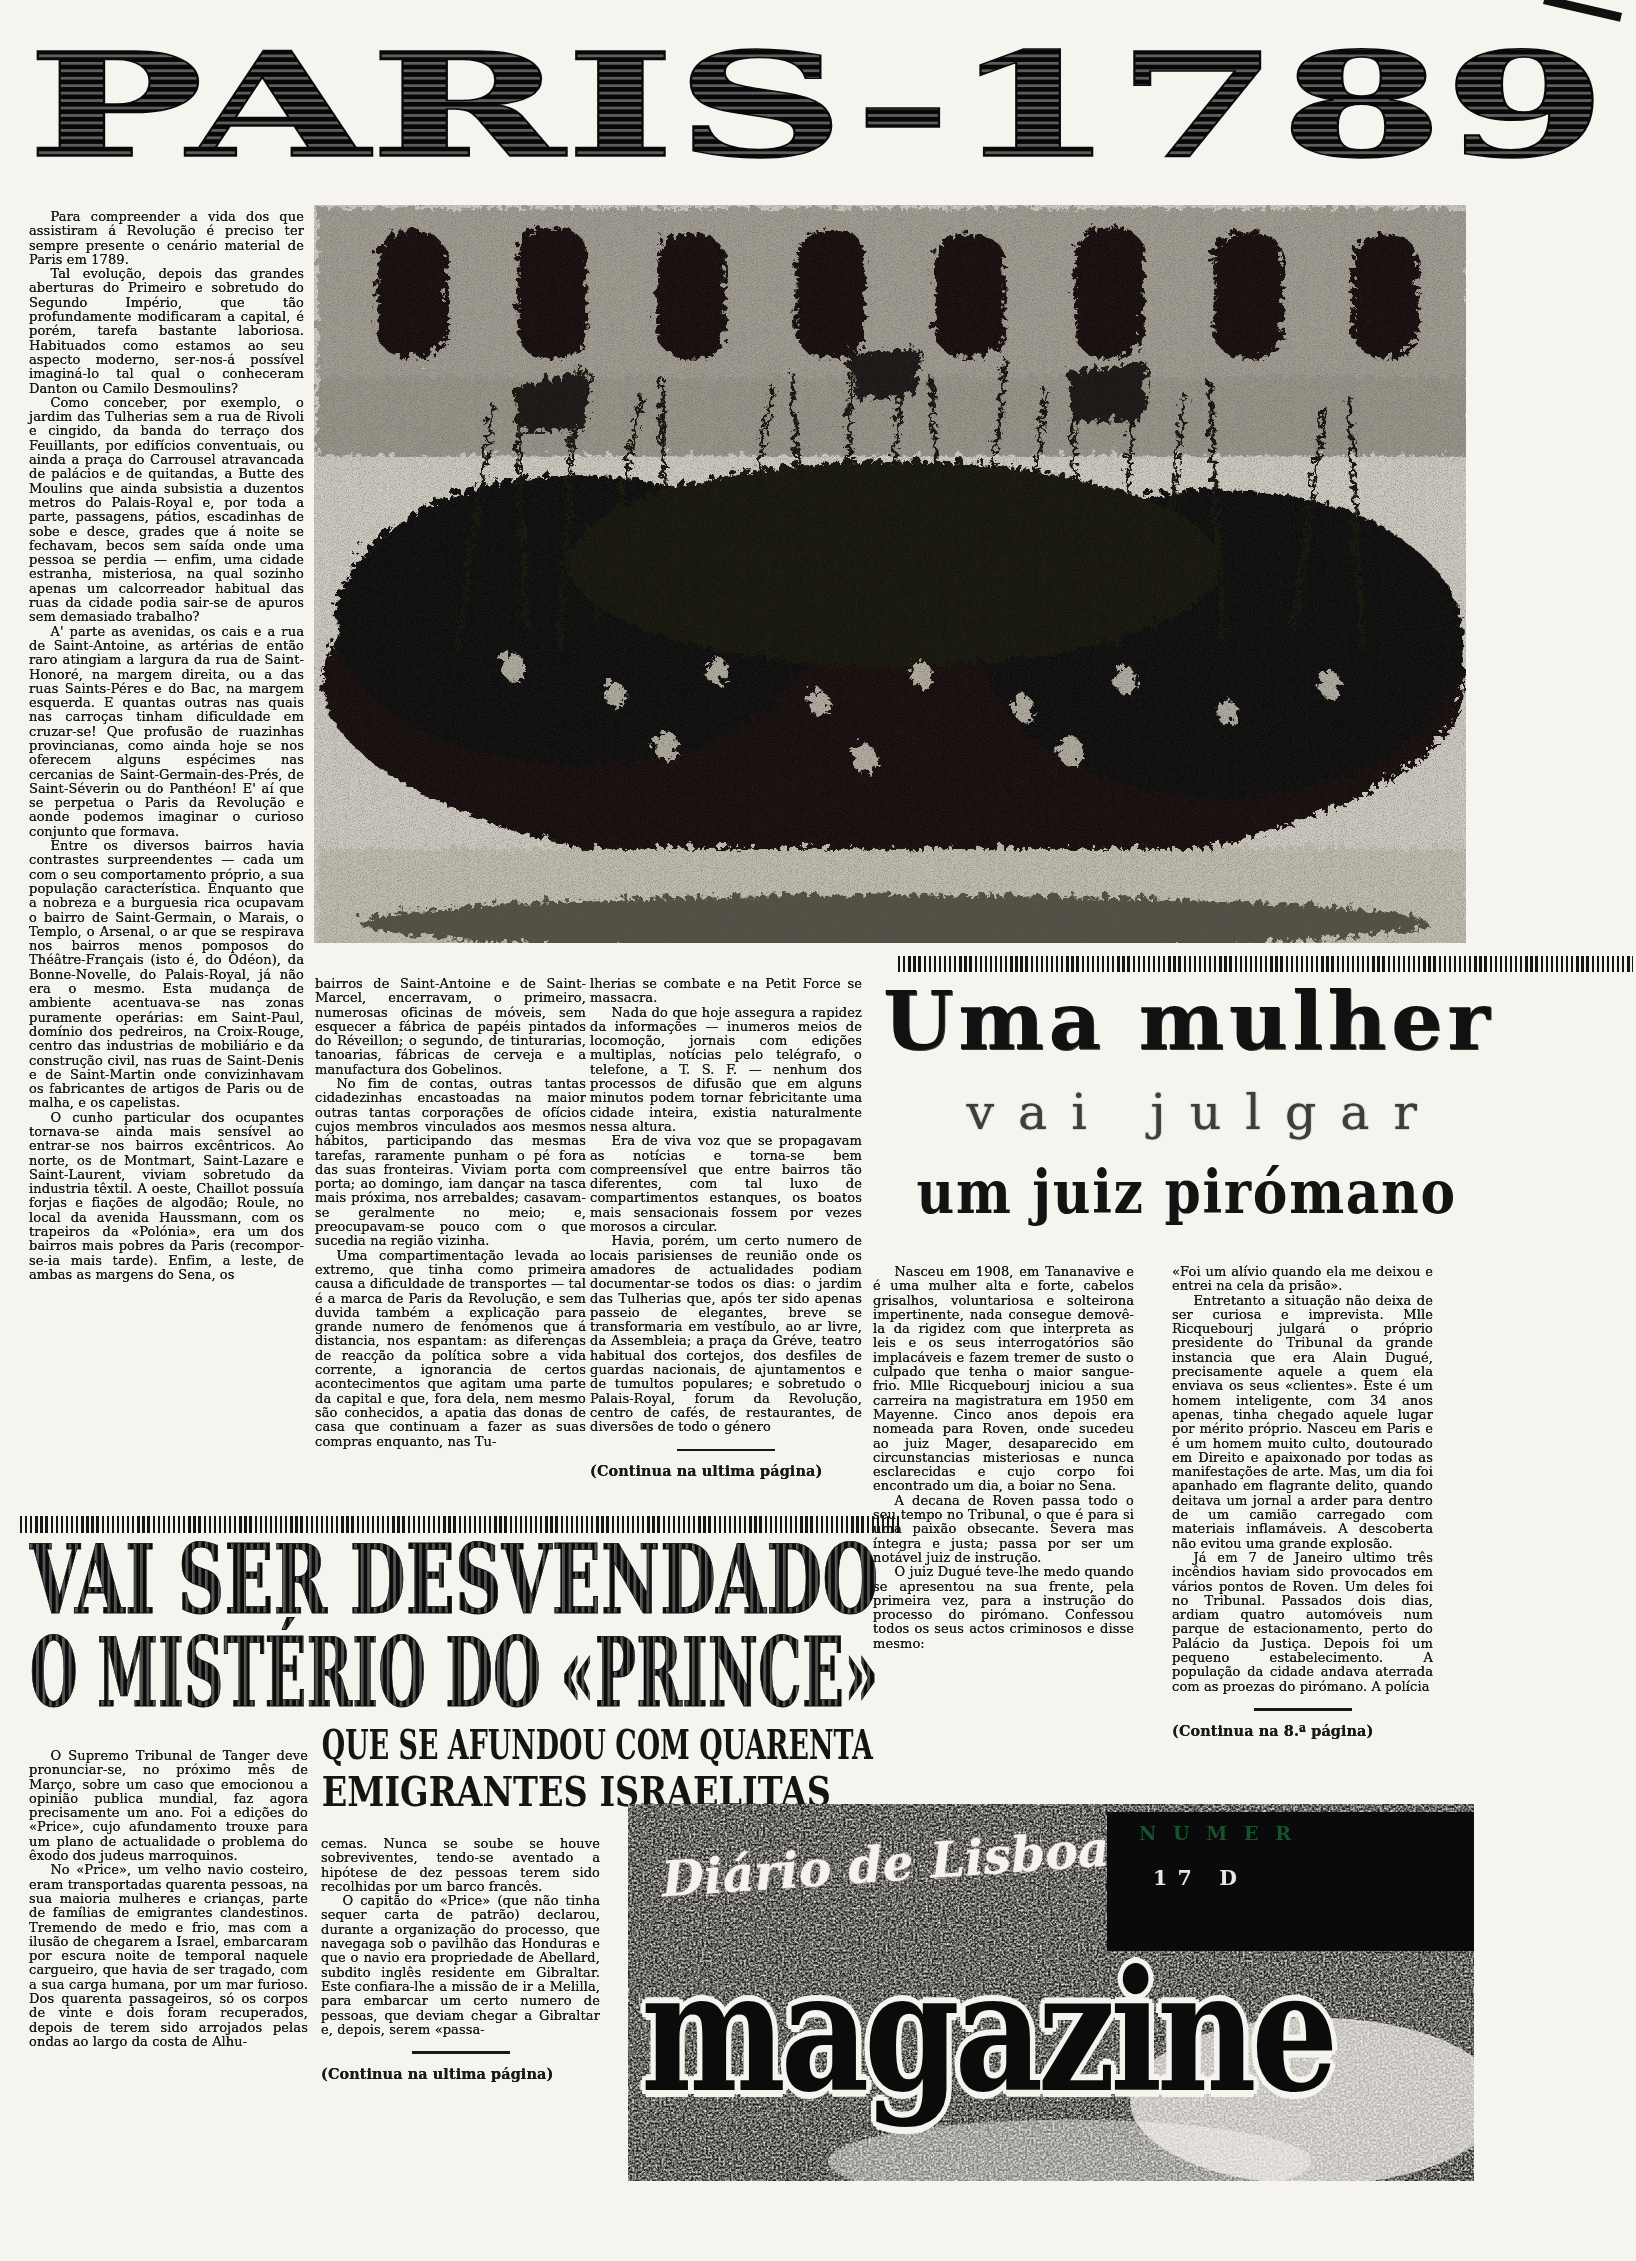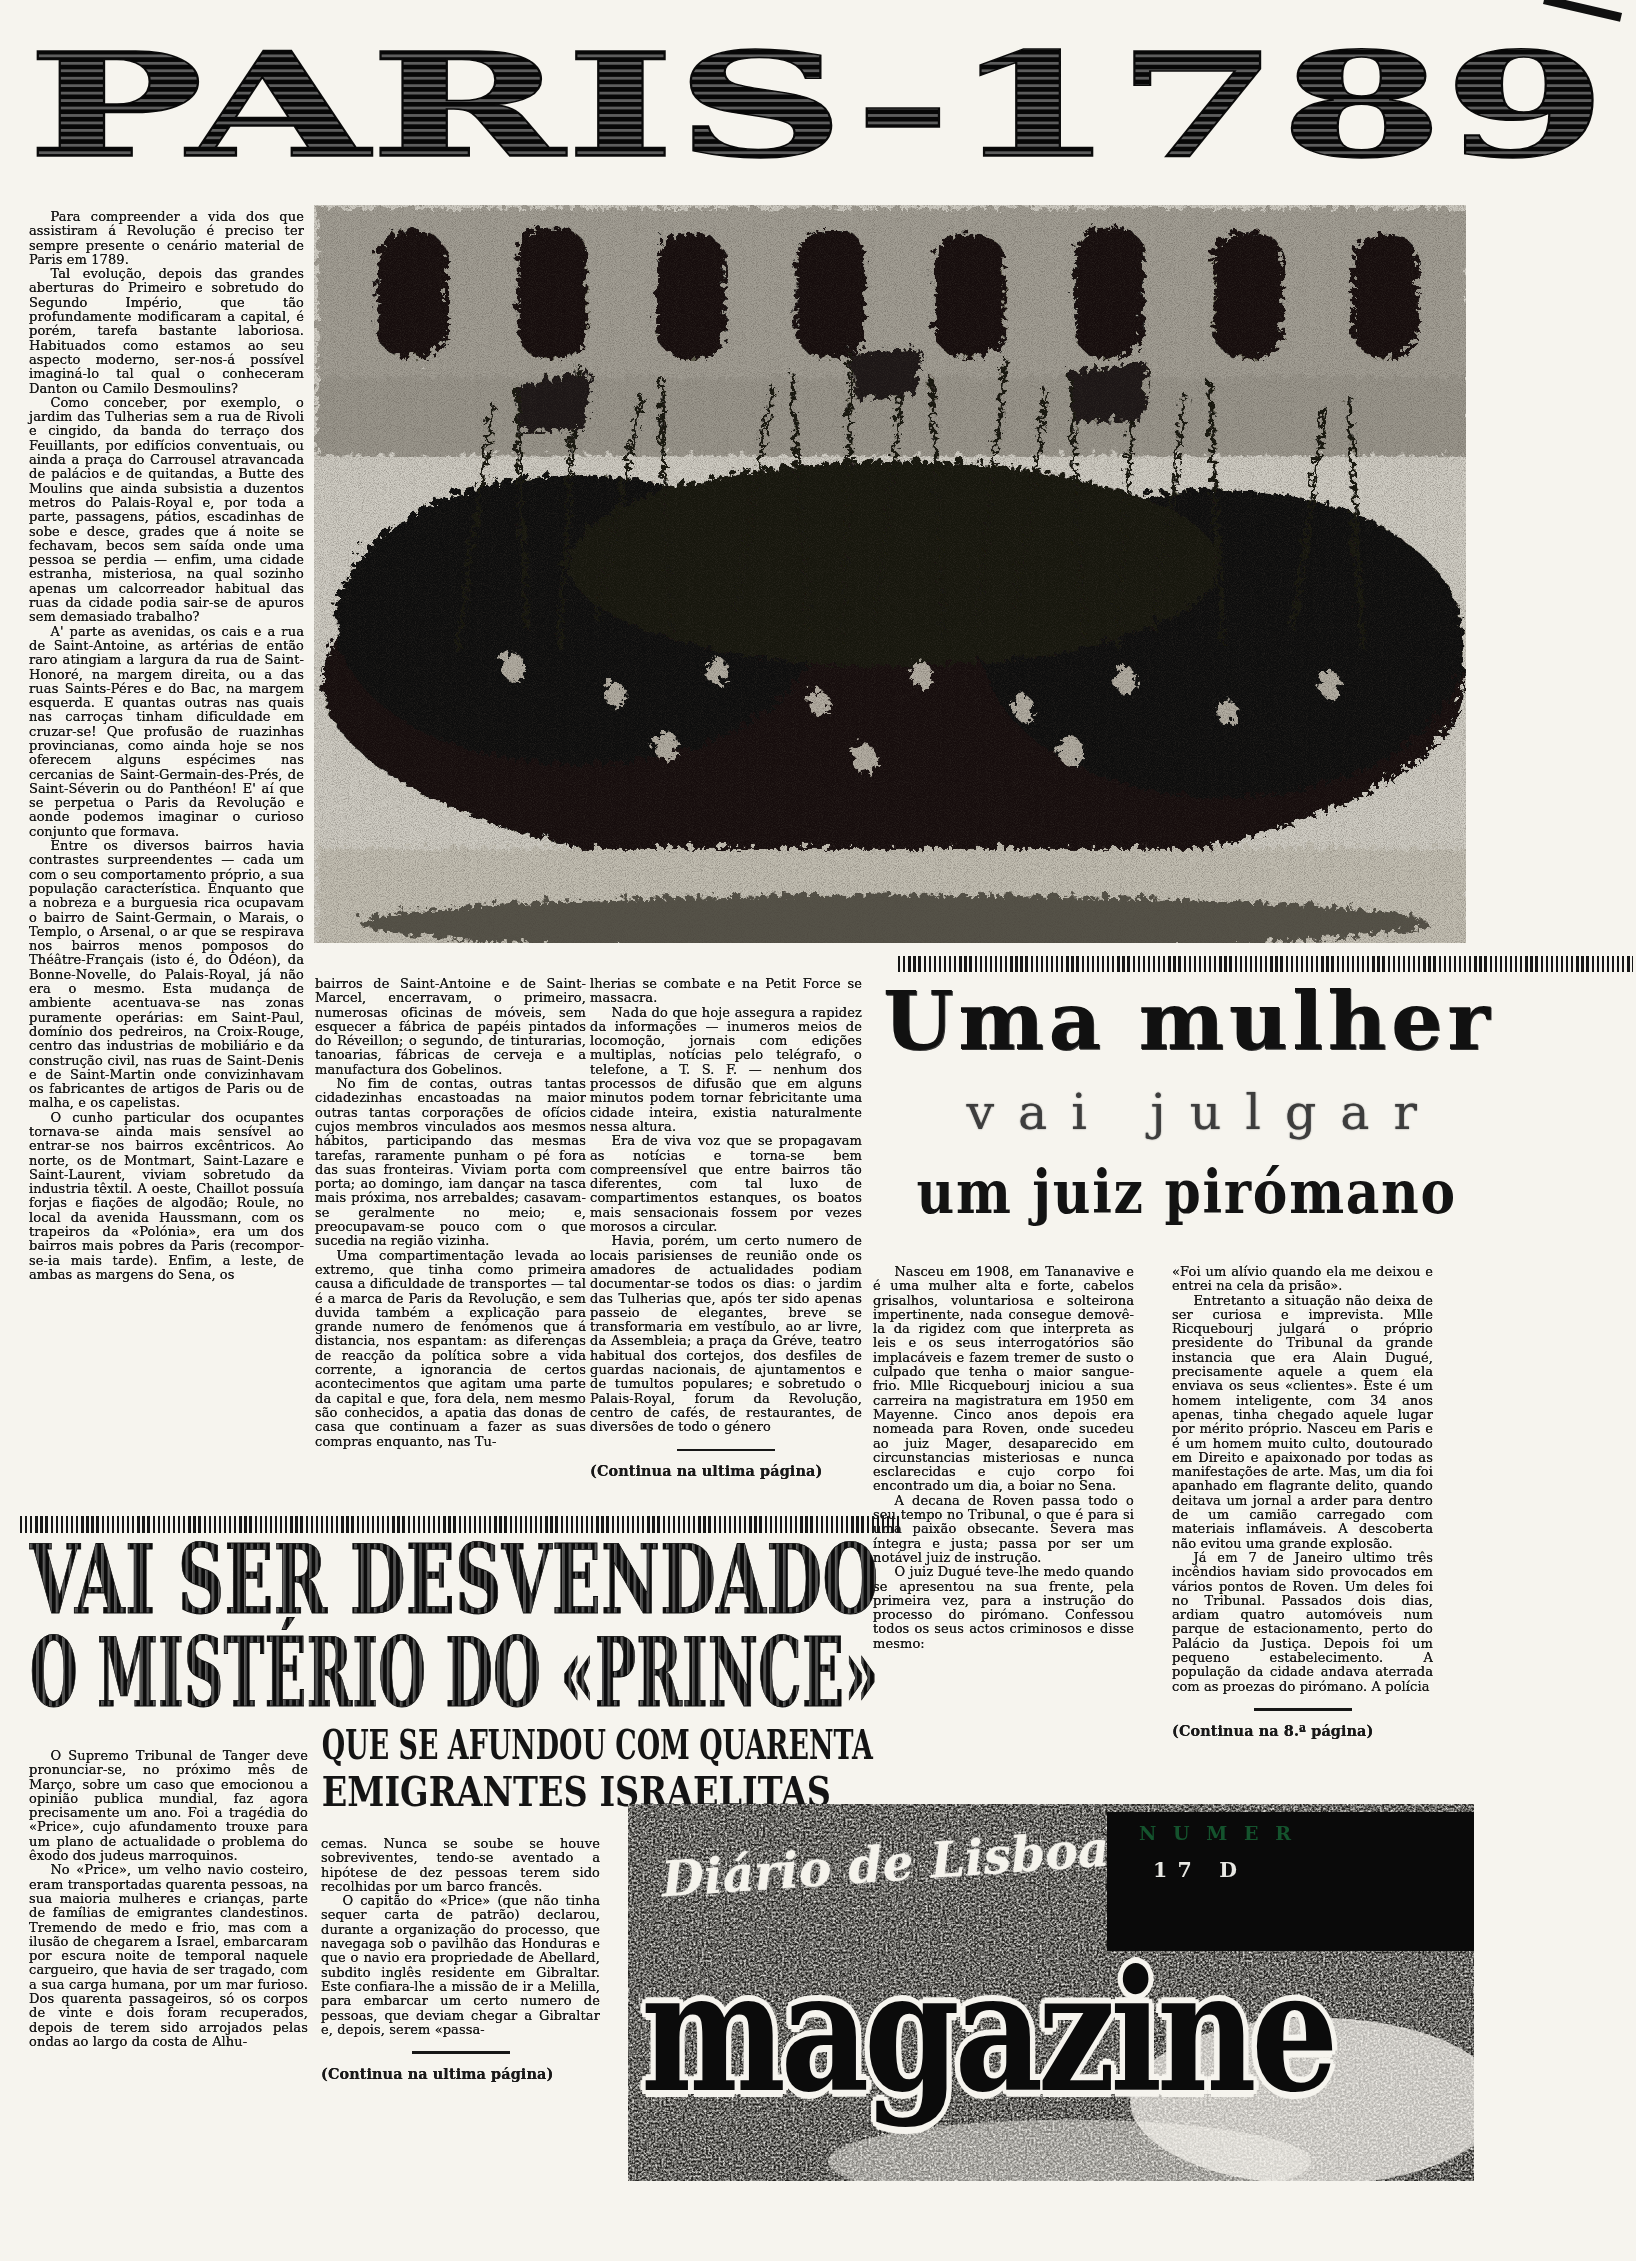--- a/index.html
+++ b/index.html
@@ -55,21 +55,21 @@
   .prince-head svg, .prince-subhead svg, .masthead svg { display:block; width:100%; height:100%; }
   
   .magband { position:absolute; left:628px; top:1804px; width:846px; height:377px; }
   .magband .noise { position:absolute; left:0; top:0; width:100%; height:100%; }
   .black-patch { position:absolute; left:479px; top:8.4px; width:367px; height:139px; background:#0a0a0a; }
   .script-title { position:absolute; left:33px; top:31px; font-size:49px; font-weight:bold;
     font-style:italic; color:#f5f3ec; transform:rotate(-4deg); white-space:nowrap;
     text-shadow:0 0 2.3px rgba(255,255,255,.6); }
   .numero  { position:absolute; left:511px; top:17.7px;  font-size:19px; font-weight:bold;
     letter-spacing:16.7px; color:#14532d; white-space:nowrap; }
-  .numero2 { position:absolute; left:525px; top:54px; font-size:20.5px; font-weight:bold;
+  .numero2 { position:absolute; left:525px; top:62px; font-size:20.5px; font-weight:bold;
     letter-spacing:10.2px; color:#e9e9e4; white-space:nowrap; }
   .mag-word { position:absolute; left:13px; top:144px; font-size:167px; line-height:1;
     font-weight:bold; letter-spacing:-6.5px; color:#0b0b0b; white-space:nowrap;
     transform:scaleX(.82); transform-origin:left top;
     text-shadow:4.2px 4.2px 0 #f6f4ee,-4.2px -4.2px 0 #f6f4ee,4.2px -4.2px 0 #f6f4ee,-4.2px 4.2px 0 #f6f4ee,
                 6.5px 0 0 #f6f4ee,-6.5px 0 0 #f6f4ee,0 6.5px 0 #f6f4ee,0 -6.5px 0 #f6f4ee; }
 </style>
 </head>
 <body>
 
@@ -226,21 +226,21 @@
   </div>
 
   <div class="prince-subhead">
     <svg viewBox="0 0 1200 190" preserveAspectRatio="none">
       <text x="4" y="78" font-family="DejaVu Serif, serif" font-weight="bold" font-size="88" textLength="1185" lengthAdjust="spacingAndGlyphs" fill="#141414">QUE SE AFUNDOU COM QUARENTA</text>
       <text x="4" y="180" font-family="DejaVu Serif, serif" font-weight="bold" font-size="88" textLength="1095" lengthAdjust="spacingAndGlyphs" fill="#141414">EMIGRANTES ISRAELITAS</text>
     </svg>
   </div>
 
   <section class="col pcol1">
-    <p>O Supremo Tribunal de Tanger deve pronunciar-se, no próximo mês de Março, sobre um caso que emocionou a opinião publica mundial, faz agora precisamente um ano. Foi a tragédia do «Price», cujo afundamento trouxe para um plano de actualidade o problema do êxodo dos judeus marroquinos.</p>
+    <p>O Supremo Tribunal de Tanger deve pronunciar-se, no próximo mês de Março, sobre um caso que emocionou a opinião publica mundial, faz agora precisamente um ano. Foi a edições do «Price», cujo afundamento trouxe para um plano de actualidade o problema do êxodo dos judeus marroquinos.</p>
     <p>No «Price», um velho navio costeiro, eram transportadas quarenta pessoas, na sua maioria mulheres e crianças, parte de famílias de emigrantes clandestinos. Tremendo de medo e frio, mas com a ilusão de chegarem a Israel, embarcaram por escura noite de temporal naquele cargueiro, que havia de ser tragado, com a sua carga humana, por um mar furioso. Dos quarenta passageiros, só os corpos de vinte e dois foram recuperados, depois de terem sido arrojados pelas ondas ao largo da costa de Alhu-</p>
   </section>
 
   <section class="col pcol2">
     <p class="cont">cemas. Nunca se soube se houve sobreviventes, tendo-se aventado a hipótese de dez pessoas terem sido recolhidas por um barco francês.</p>
     <p>O capitão do «Price» (que não tinha sequer carta de patrão) declarou, durante a organização do processo, que navegaga sob o pavilhão das Honduras e que o navio era propriedade de Abellard, subdito inglês residente em Gibraltar. Este confiara-lhe a missão de ir a Melilla, para embarcar um certo numero de pessoas, que deviam chegar a Gibraltar e, depois, serem «passa-</p>
     <div class="end-rule"></div>
     <p class="continua">(Continua na ultima página)</p>
   </section>
 

